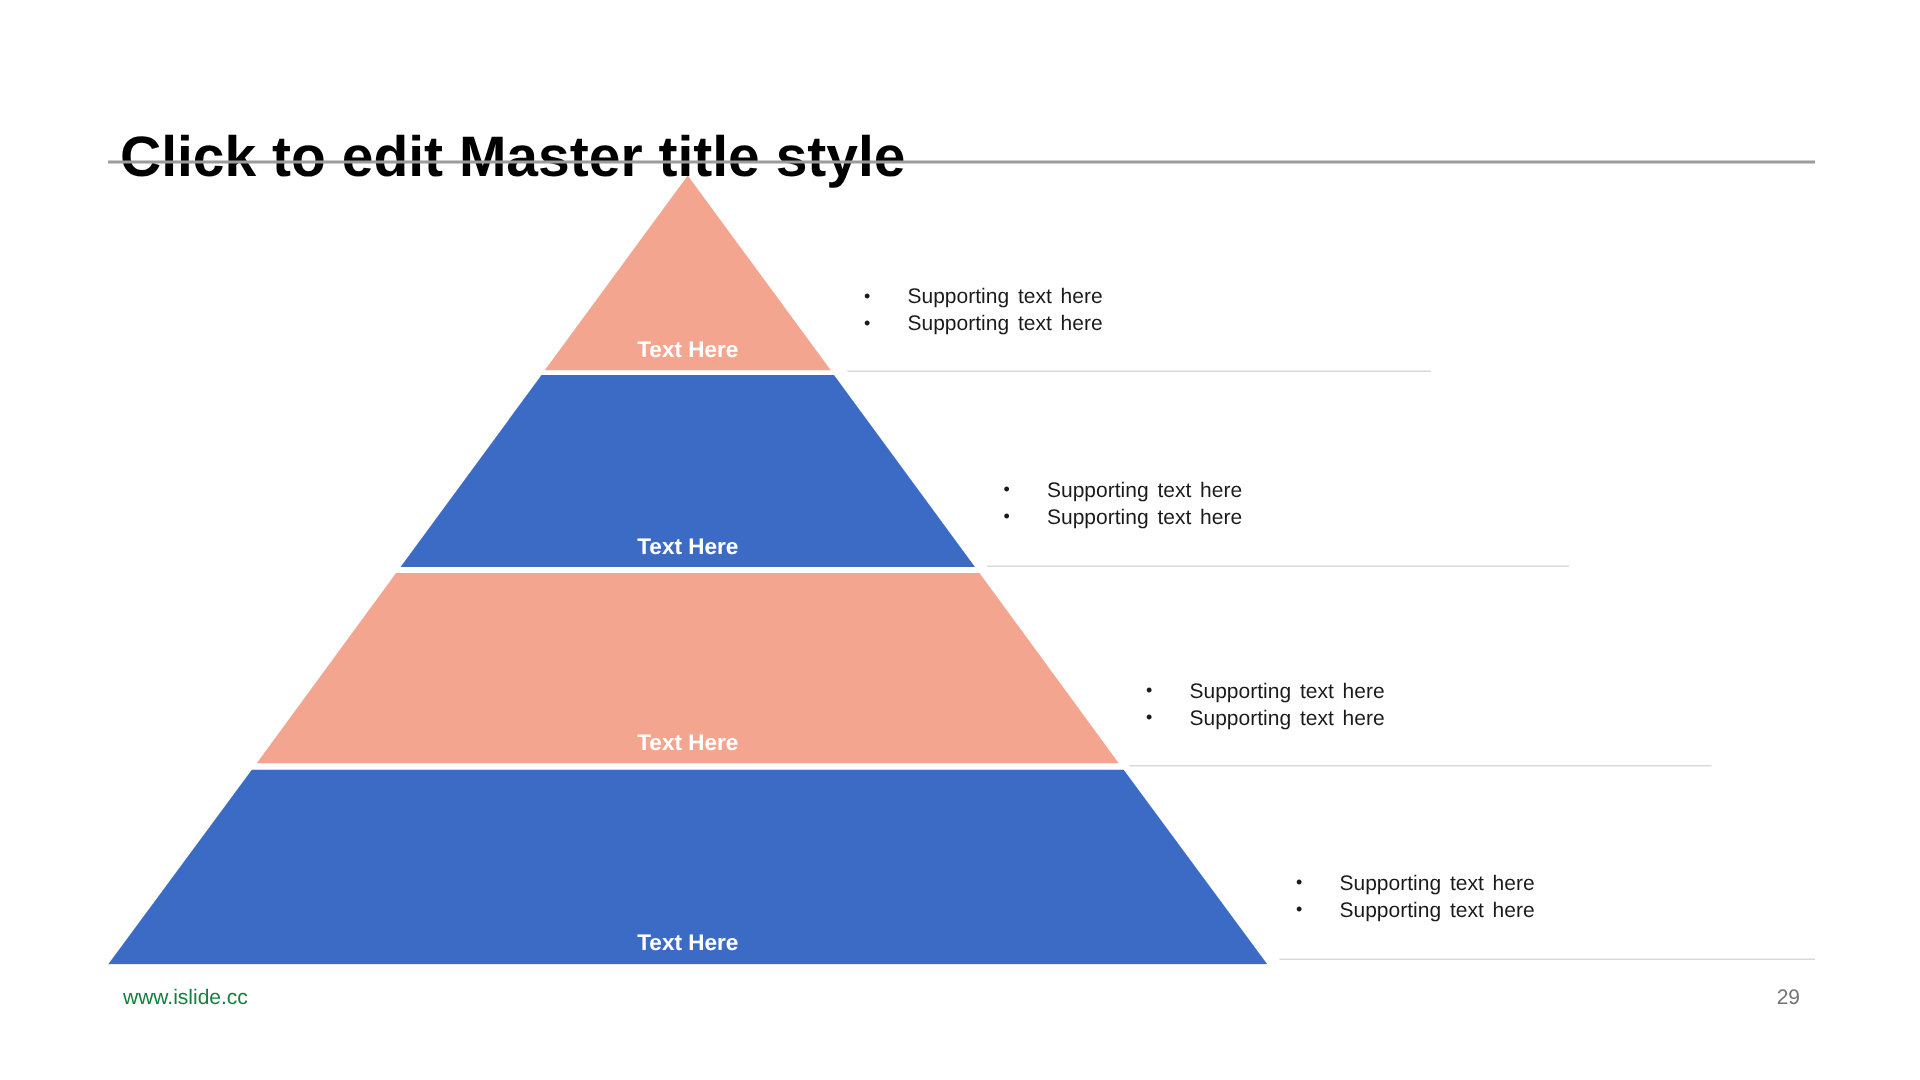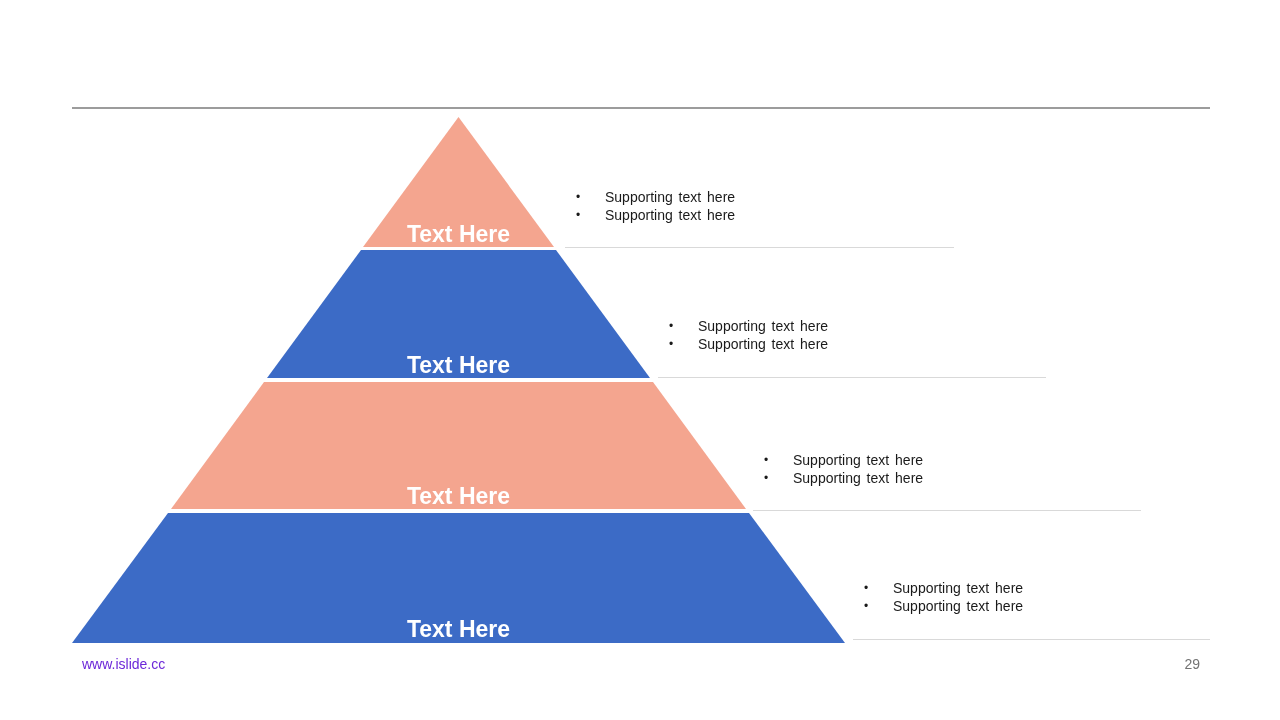--- a/index.html
+++ b/index.html
@@ -17,47 +17,48 @@
   }
   
   .pyramid{position:absolute;left:72px;top:117px;width:773px;height:526px;}
   .layer{position:absolute;left:0;top:0;width:773px;height:526px;}
   .layer.l1{clip-path:polygon(386.5px 0px, 482px 130px, 291px 130px);}
   .layer.l2{clip-path:polygon(289px 133px, 484px 133px, 578px 261px, 195px 261px);}
   .layer.l3{clip-path:polygon(192px 265px, 581px 265px, 674px 392px, 99px 392px);}
   .layer.l4{clip-path:polygon(96px 396px, 677px 396px, 773px 526px, 0px 526px);}
   .layer-label{
     position:absolute;left:0;right:0;text-align:center;color:#ffffff;
-    font-size:23px;font-weight:700;line-height:28px;
+    font-size:15px;font-weight:700;line-height:28px;
   }
   .layer-label.t1{top:103px;}
   .layer-label.t2{top:234px;}
   .layer-label.t3{top:365px;}
   .layer-label.t4{top:498px;}
   
   .block{position:absolute;font-size:14px;color:#1a1a1a;word-spacing:2px;}
   .block .row{display:flex;line-height:18px;}
   .block .dot{
     width:29px;padding-left:11px;box-sizing:content-box;font-size:12px;
     line-height:18px;color:#1a1a1a;flex:0 0 auto;
   }
   .block .sep{position:absolute;left:0;right:0;bottom:0;height:1px;background:#d9d9d9;}
   .b1{left:565px;top:188px;width:389px;height:60px;}
   .b2{left:658px;top:317px;width:388px;height:61px;}
   .b3{left:753px;top:451px;width:388px;height:60px;}
   .b4{left:853px;top:579px;width:357px;height:61px;}
   
-  .footer-url{position:absolute;left:82px;top:656px;font-size:14px;color:#6d28d9;}
+  .footer-url{position:absolute;left:82px;top:656px;font-size:14px;color:#15803d;}
   .page-number{position:absolute;right:80px;top:656px;font-size:14px;color:#737373;text-align:right;}
 </style>
 </head>
 <body>
 
 <div class="slide">
 
+  <h1 class="title">Click to edit Master title style</h1>
   <div class="title-rule"></div>
 
   <div class="pyramid">
     <div class="layer l1" style="background-color: rgb(244, 165, 143);"></div>
     <div class="layer l2" style="background-color: rgb(60, 107, 198);"></div>
     <div class="layer l3" style="background-color: rgb(244, 165, 143);"></div>
     <div class="layer l4" style="background-color: rgb(60, 107, 198);"></div>
     <div class="layer-label t1">Text Here</div>
     <div class="layer-label t2">Text Here</div>
     <div class="layer-label t3">Text Here</div>

